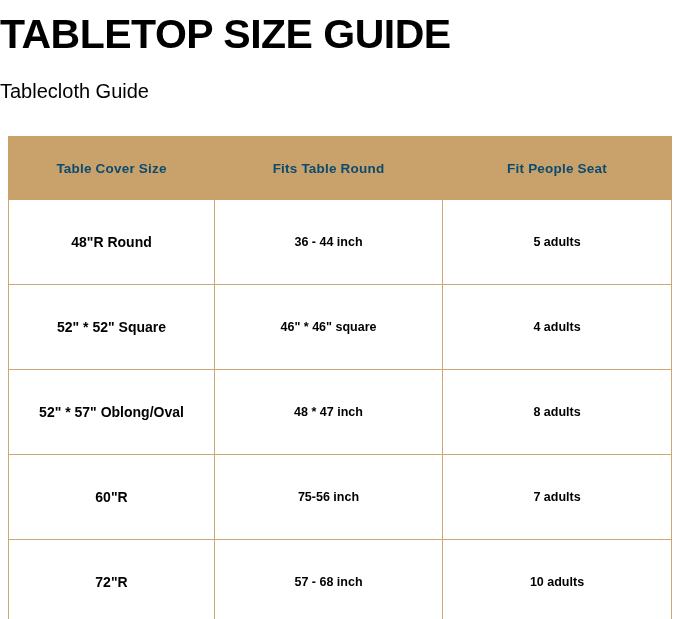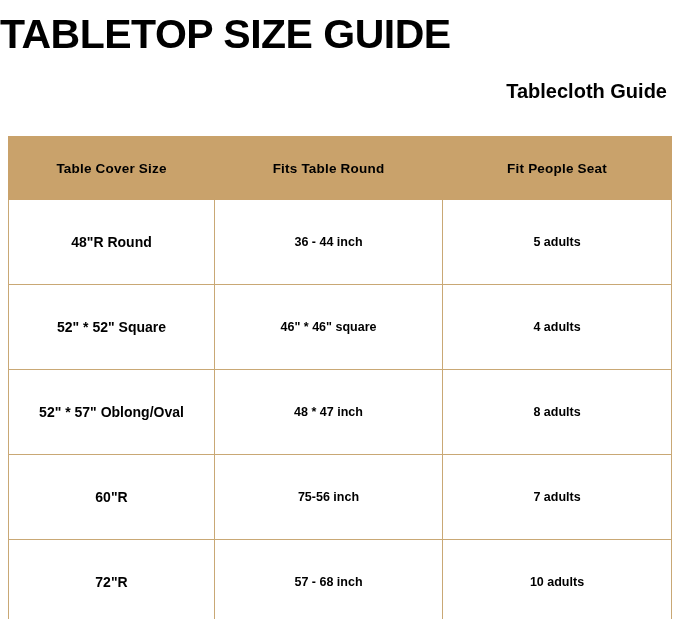--- a/index.html
+++ b/index.html
@@ -24,41 +24,41 @@
   .main-title {
     text-align: left;
     font-size: 41px;
     font-weight: bold;
     letter-spacing: -0.5px;
     margin: 12px 0 0 0;
     line-height: 1.1;
     font-family: "Liberation Sans", sans-serif;
   }
   .sub-title {
-    text-align: right;
+    text-align: left;
     font-size: 20px;
-    font-weight: bold;
+    font-weight: normal;
     margin: 22px 12px 0 0;
     line-height: 1.2;
   }
   .table-wrap {
     position: absolute;
     left: 8px;
     top: 124px;
     width: 663px;
   }
   table.size-table {
     border-collapse: collapse;
     width: 663px;
     table-layout: fixed;
     border: 1px solid #c9a875;
   }
   table.size-table thead th {
     background: #c9a26b;
-    color: #000000;
+    color: #0c4a6e;
     font-size: 13.5px;
     font-weight: bold;
     height: 62px;
     text-align: center;
     vertical-align: middle;
     border: 1px solid #c9a26b;
     padding: 0 4px;
     letter-spacing: 0.2px;
   }
   table.size-table tbody td {

